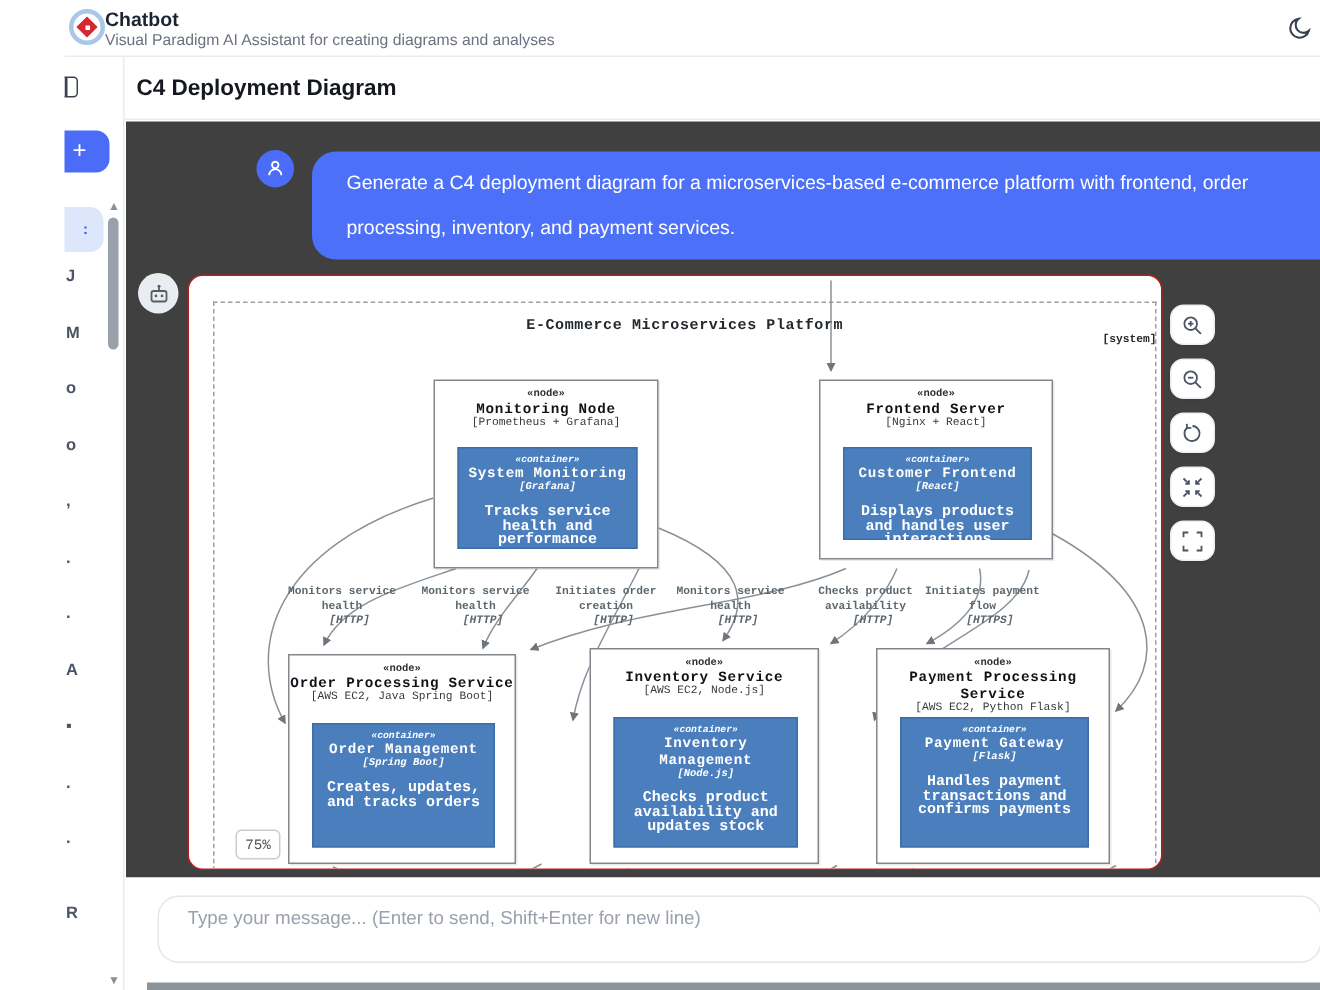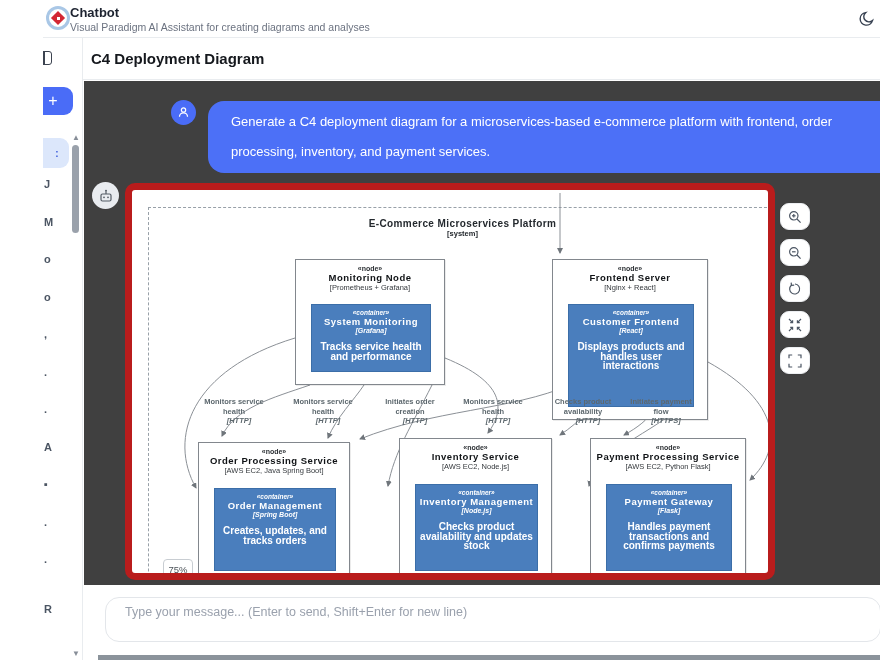--- a/index.html
+++ b/index.html
@@ -35,31 +35,31 @@
   .sb-up { top:0; } .sb-down { bottom:0; }
   .sb-thumb { position:absolute; left:1px; top:12px; width:7px; height:88px; background:#9aa1ab; border-radius:4px; cursor:pointer; }
 
   
   .chat-area { position:absolute; left:41px; top:81px; width:839px; height:504px; background:#404040; }
   .user-avatar { position:absolute; left:87px; top:19px; width:25px; height:25px; border-radius:50%; background:#4a6cf7; display:flex; align-items:center; justify-content:center; }
   .user-bubble { position:absolute; left:124px; top:20px; width:706px; border-radius:16px; background:#4c70f7; color:#fff; font-size:13px; line-height:30px; padding:6px 23px; }
   .bot-avatar { position:absolute; left:8px; top:101px; width:27px; height:27px; border-radius:50%; background:#e9ecf0; display:flex; align-items:center; justify-content:center; }
 
   
-  .diagram-card { position:absolute; left:41px; top:102px; width:650px; height:397px; background:#fff; border:7px solid #b91c1c; border-radius:10px; overflow:hidden; cursor:grab; }
+  .diagram-card { position:absolute; left:41px; top:102px; width:650px; height:397px; background:#fff; border:1px solid #b91c1c; border-radius:10px; overflow:hidden; cursor:grab;font-family:Liberation Mono, monospace; }
   .boundary { position:absolute; left:16px; top:17px; width:629px; height:500px; border:1px dashed #98a0a8; }
   .boundary-title { position:absolute; left:16px; top:28px; width:629px; text-align:center; color:#24292e; }
   .bt-name { font-size:10px; font-weight:bold; letter-spacing:.4px; }
-  .bt-st { font-size:7.5px; font-weight:bold; }
+  .bt-st { font-size:7.5px; font-weight:bold;text-align:right; }
 
   .conn { position:absolute; left:0; top:0; pointer-events:none; }
 
   .node { position:absolute; background:#fff; border:1px solid #82878d; box-shadow:1px 1px 0 rgba(0,0,0,.08); text-align:center; }
   .node-mon  { left:163px; top:69px;  width:150px; height:126px; }
-  .node-fe   { left:420px; top:69px;  width:156px; height:161px; }
+  .node-fe   { left:420px; top:69px;  width:156px; height:120px; }
   .node-ord  { left:66px;  top:252px; width:152px; height:140px; }
   .node-inv  { left:267px; top:248px; width:153px; height:144px; }
   .node-pay  { left:458px; top:248px; width:156px; height:144px; }
   .n-st { margin-top:5px; font-size:7px; font-weight:bold; color:#2b2f33; }
   .n-title { font-size:9.5px; font-weight:bold; letter-spacing:.5px; color:#101316; line-height:11px; }
   .n-tech { font-size:7.5px; color:#35393d; }
   .container-box { position:absolute; left:15px; right:13px; background:#4a7ebd; border:1px solid #3b6ea8; color:#fff; text-align:center; padding:4px 3px; }
   .row1 .container-box { top:44px; bottom:12px; }
   .row2 .container-box { top:45px; bottom:10px; }
   .c-st { font-size:6.5px; font-weight:bold; font-style:italic; }

